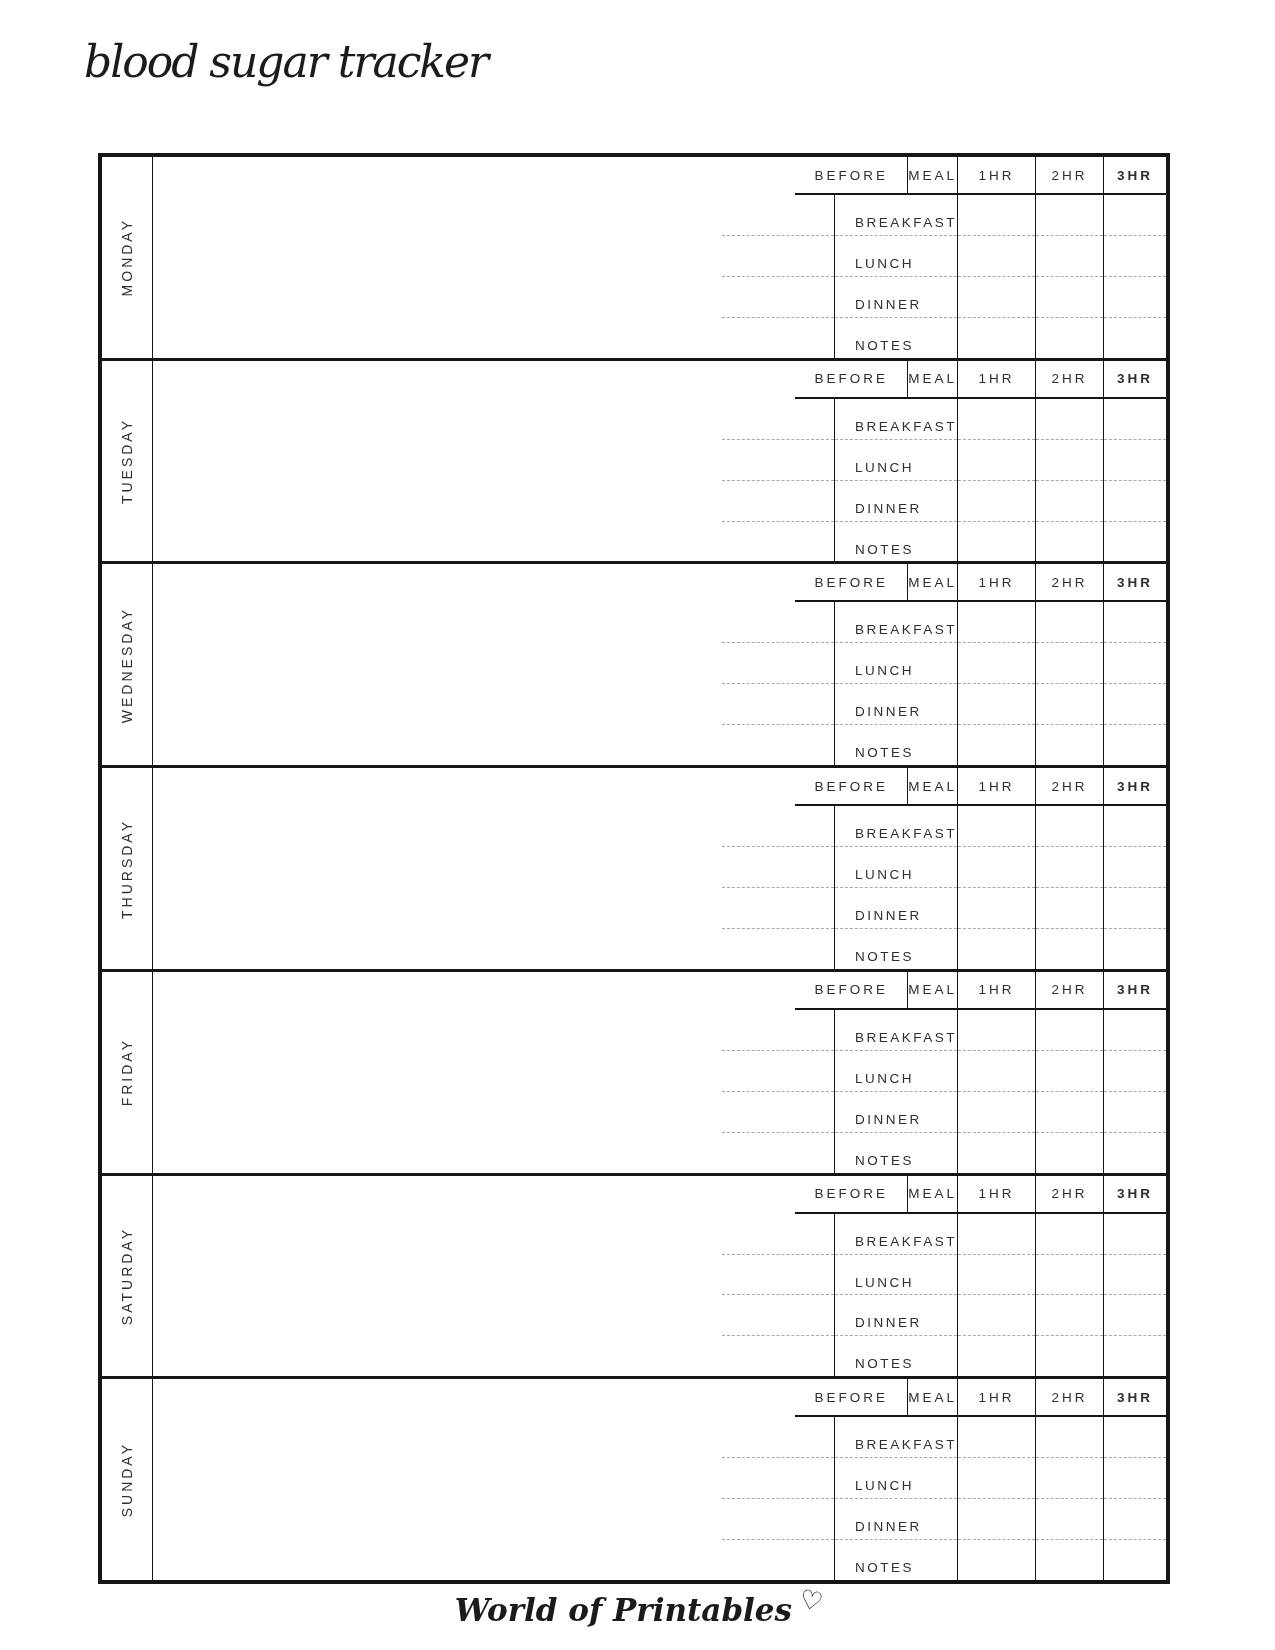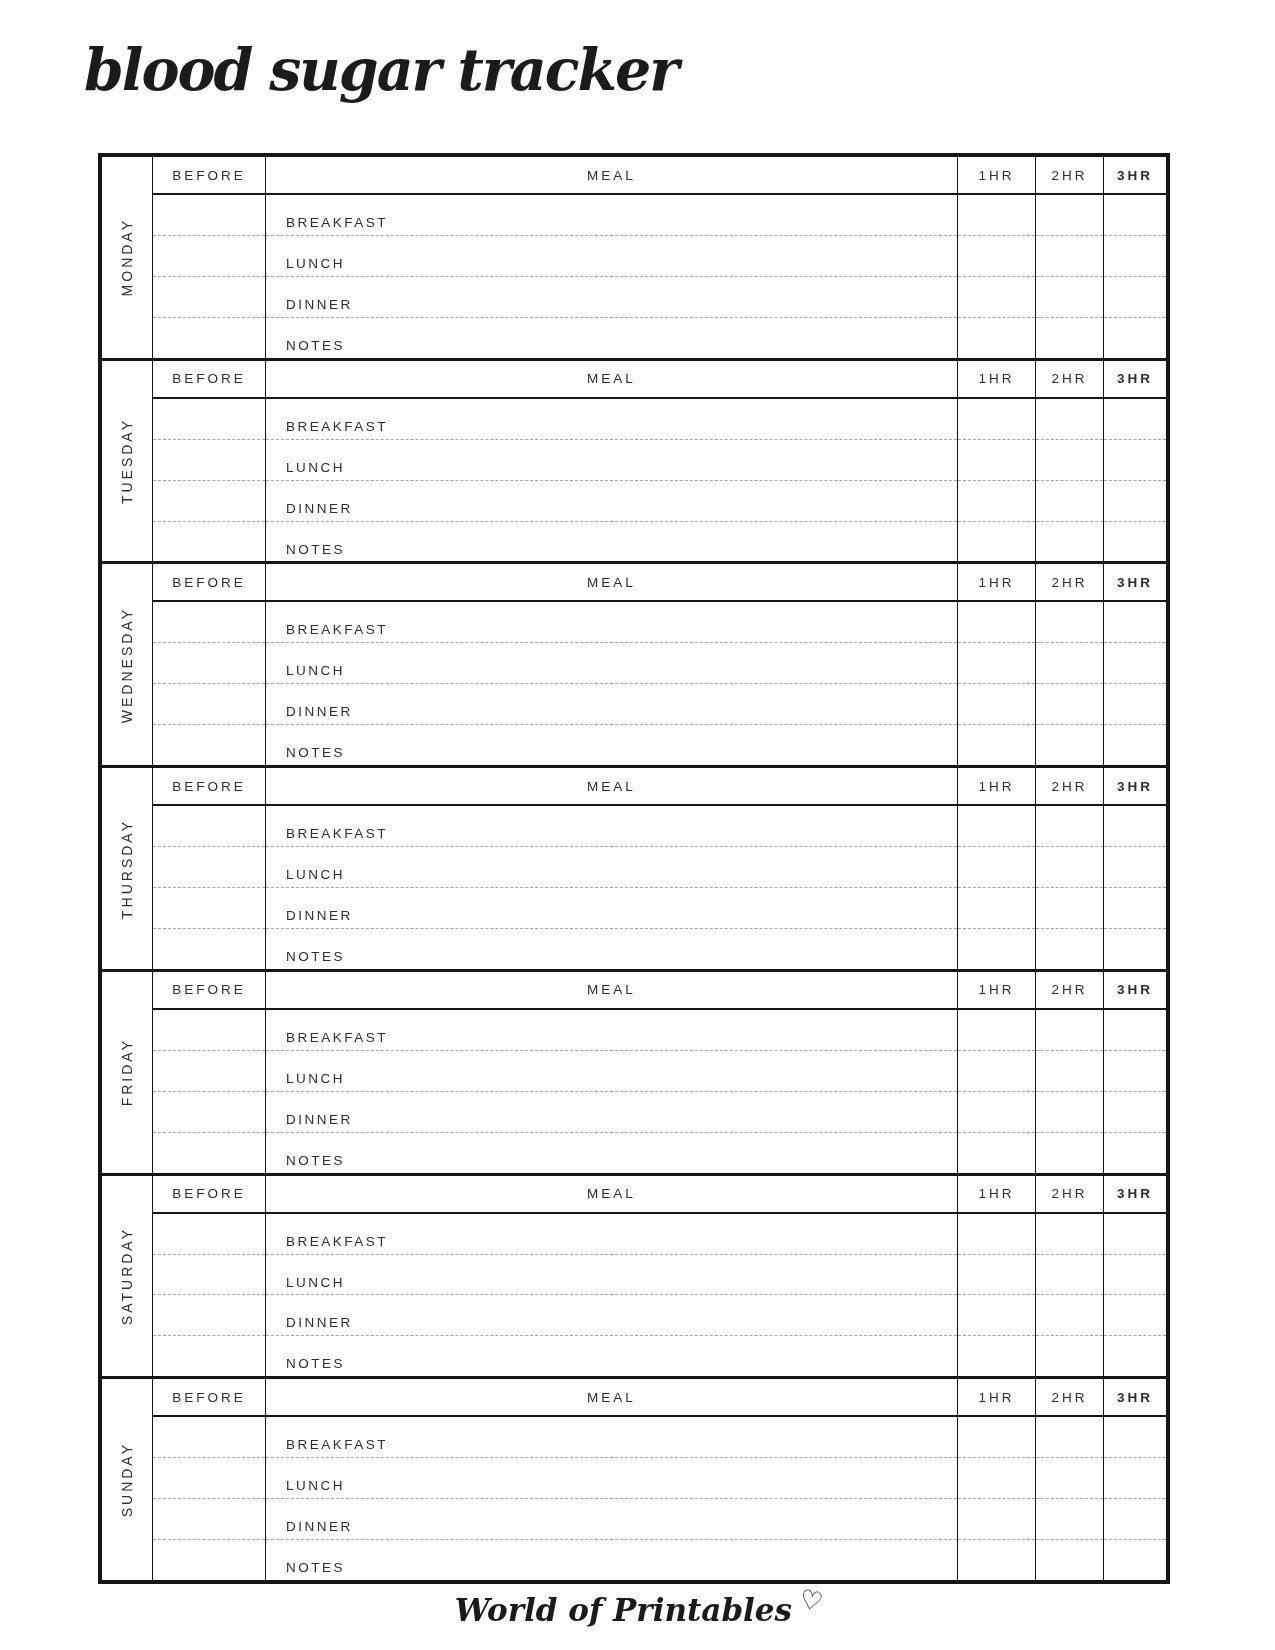--- a/index.html
+++ b/index.html
@@ -12,22 +12,22 @@
   html,body{background:#ffffff;}
   body{
     width:1275px;height:1650px;position:relative;
     font-family:"Liberation Sans", sans-serif;
   }
 
   
   .page-title{
     position:absolute;left:84px;top:36px;
     font-family:"DejaVu Serif", serif;
-    font-style:italic;font-weight:700;
-    font-size:57px;line-height:1.2;
+    font-style:italic;font-weight:400;
+    font-size:44px;line-height:1.2;
     letter-spacing:-2px;color:var(--ink);
     white-space:nowrap;
   }
 
   
   .tracker-table{
     position:absolute;left:98px;top:153px;
     width:1072px;height:1431px;
     border:4px solid var(--border);
     display:flex;flex-direction:column;
@@ -42,21 +42,21 @@
     display:flex;align-items:center;justify-content:center;
     overflow:hidden;
   }
   .day-label{
     writing-mode:vertical-rl;
     transform:rotate(180deg);
     font-size:14px;letter-spacing:3px;
     color:var(--text);white-space:nowrap;
   }
 
-  .day-content{flex:1;display:flex;flex-direction:column;min-width:0;}
+  .day-content{flex:1;display:flex;flex-direction:column;min-width:0;align-items:flex-end;}
 
   .head-row{
     height:38px;flex:0 0 38px;
     display:flex;
     border-bottom:2px solid var(--border);
   }
   .head-cell{
     display:flex;align-items:center;justify-content:center;
     font-size:13.5px;letter-spacing:3px;color:var(--text);
     white-space:nowrap;

